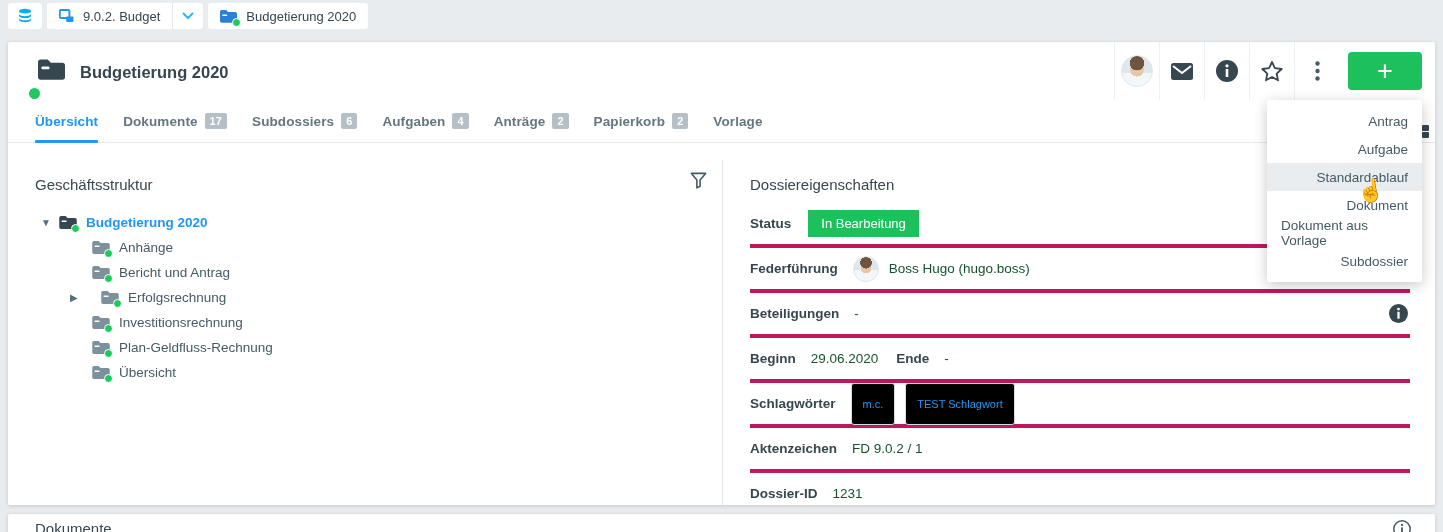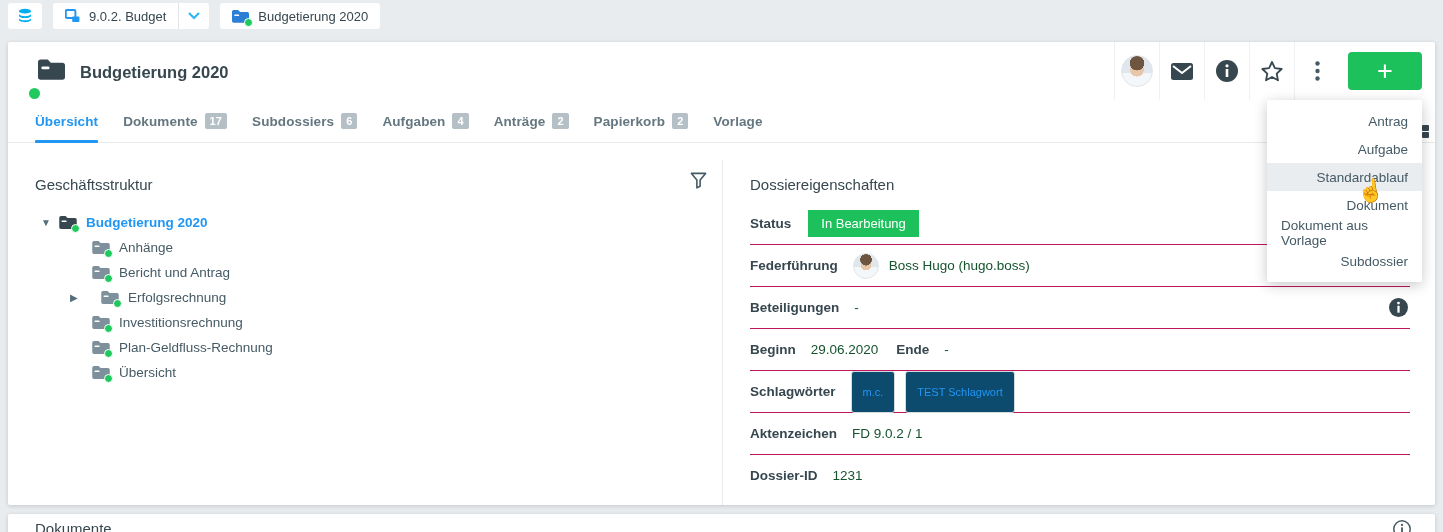--- a/index.html
+++ b/index.html
@@ -5,21 +5,21 @@
   html,body{margin:0;padding:0;}
   body{
     width:1443px;height:532px;overflow:hidden;
     background:#e9ecef;
     font-family:"Liberation Sans",sans-serif;
     color:#37474f;
   }
   .page{position:relative;width:1443px;height:532px;}
 
   
-  .topbar{position:absolute;top:0;left:0;right:0;height:32px;display:flex;align-items:center;padding-left:8px;gap:11px;}
+  .topbar{position:absolute;top:0;left:0;right:0;height:32px;display:flex;align-items:center;padding-left:8px;gap:5px;}
   .tb-btn{background:#fff;border-radius:3px;height:26px;display:flex;align-items:center;cursor:pointer;}
   .tb-db{width:34px;justify-content:center;}
   .tb-group{padding:0;}
   .tb-main{display:flex;align-items:center;gap:8px;padding:0 12px;font-size:13px;color:#37474f;height:26px;}
   .tb-sep{width:1px;height:26px;background:#e3e7ea;}
   .tb-caret{width:30px;height:26px;display:flex;align-items:center;justify-content:center;}
   .tb-tab2{display:flex;align-items:center;gap:8px;padding:0 12px;font-size:13px;color:#37474f;}
 
   
   .card{position:absolute;left:8px;width:1427px;background:#fff;border-radius:2px;box-shadow:0 1px 4px rgba(0,0,0,.16);}
@@ -62,25 +62,25 @@
   .trow.root{padding-left:6px;color:#2196f3;font-weight:bold;}
   .trow.child{padding-left:35px;}
   .caret-slot{width:18px;font-size:10px;color:#546e7a;flex:0 0 18px;}
   .caret-slot.child-slot{flex:0 0 22px;width:22px;}
   .ficon{position:relative;width:18px;height:15px;margin-right:9px;flex:0 0 18px;}
   .fdot{position:absolute;right:-3px;bottom:-3px;width:7px;height:7px;border-radius:50%;background:#1fc95f;border:1.5px solid #fff;}
   .fdot-lg{position:absolute;right:-4px;bottom:-4px;width:11px;height:11px;border-radius:50%;background:#1fc95f;border:2px solid #fff;}
 
   .rtitle{position:absolute;left:742px;top:134px;}
   .props{position:absolute;left:742px;top:161px;width:660px;}
-  .prow{display:flex;align-items:center;height:41px;border-bottom:1px solid #be185d;position:relative;font-size:13.5px;}
+  .prow{display:flex;align-items:center;height:41px;border-bottom:4px solid #be185d;position:relative;font-size:13.5px;}
   .plabel{font-weight:bold;color:#37474f;margin-right:15px;}
   .pvalue{color:#14532d;}
   .status-badge{background:#1dc15c;color:#fff;font-size:13px;padding:6px 13px;border-radius:0;margin-left:2px;}
-  .chip{border:1px solid #d4dbdf;border-radius:3px;padding:14px 11px;font-size:11px;color:#2196f3;background:#0c4a6e;margin-right:10px;cursor:pointer;}
+  .chip{border:1px solid #d4dbdf;border-radius:3px;padding:14px 11px;font-size:11px;color:#2196f3;background:#000000;margin-right:10px;cursor:pointer;}
   .row-info{position:absolute;right:2px;top:11px;cursor:pointer;}
   .inline-label{font-weight:bold;color:#37474f;margin:0 15px 0 18px;text-align:right;}
 
   
   .docs-title{position:absolute;left:27px;top:6px;font-size:15px;color:#37474f;}
   .docs-icon{position:absolute;right:24px;top:6px;}
 
   
   .menu{position:absolute;left:1267px;top:100px;width:155px;background:#fff;border-radius:2px;
         box-shadow:0 3px 14px rgba(0,0,0,.22);padding:7px 0;z-index:10;}

